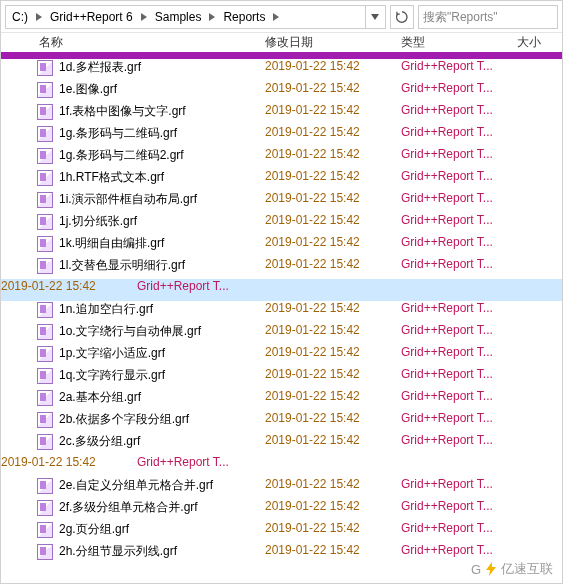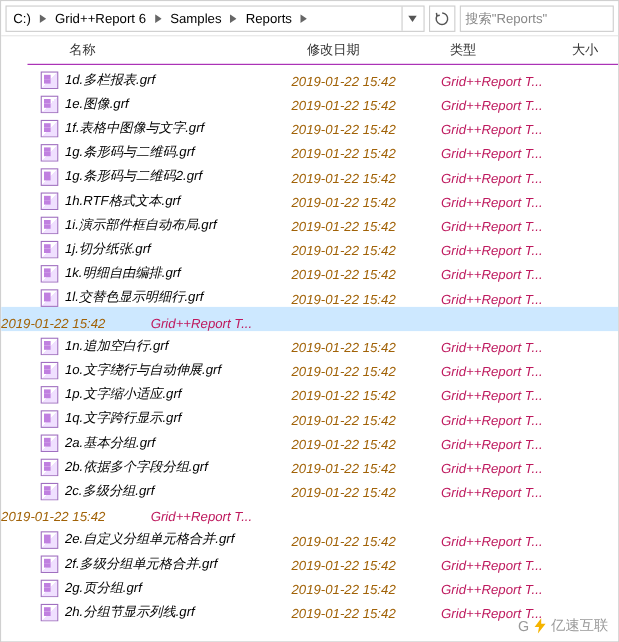--- a/index.html
+++ b/index.html
@@ -90,49 +90,47 @@
     font-size: 12px;
     font-family: inherit;
     background: transparent;
   }
   .searchbox input::placeholder { color: #888; }
 
   
   .headers {
     display: flex;
     height: 26px;
-    border-bottom: 1px solid #a21caf;
+    border-bottom: 7px solid #a21caf;
     align-items: center;
     color: #333;
     user-select: none;
-    margin-left: 24px;
   }
   .col-name   { width: 264px; padding-left: 38px; }
   .col-date   { width: 136px; }
   .col-type   { width: 116px; }
   .col-size   { width: 44px; }
   .headers > div {
     height: 100%;
     display: flex;
     align-items: center;
     cursor: pointer;
     border-right: 1px solid transparent;
   }
 
   
   .filelist {
     height: calc(584px - 32px - 26px);
     overflow-y: auto;
   }
   .row {
     display: flex;
-    align-items: flex-end;
+    align-items: flex-start;
     height: 22px;
     cursor: default;
-    font-style: italic;
   }
   .row.selected { background: #cde8ff; }
   .cell-name {
     width: 264px;
     display: flex;
     align-items: center;
     padding-left: 36px;
     gap: 6px;
     white-space: nowrap;
     overflow: hidden;

